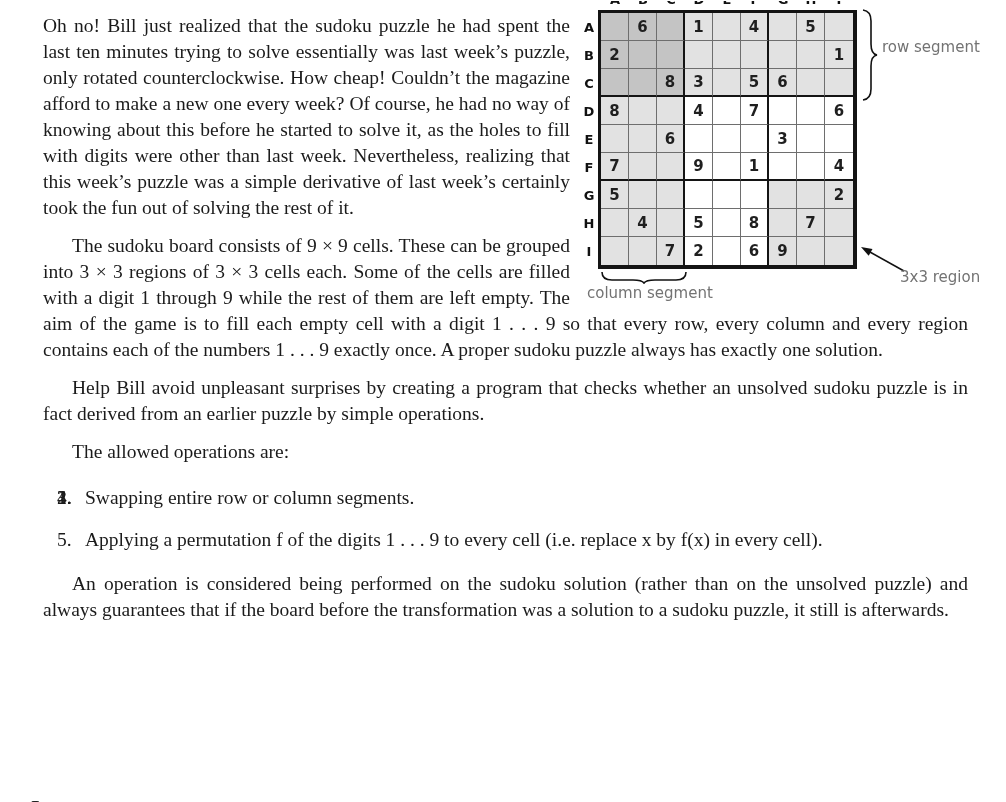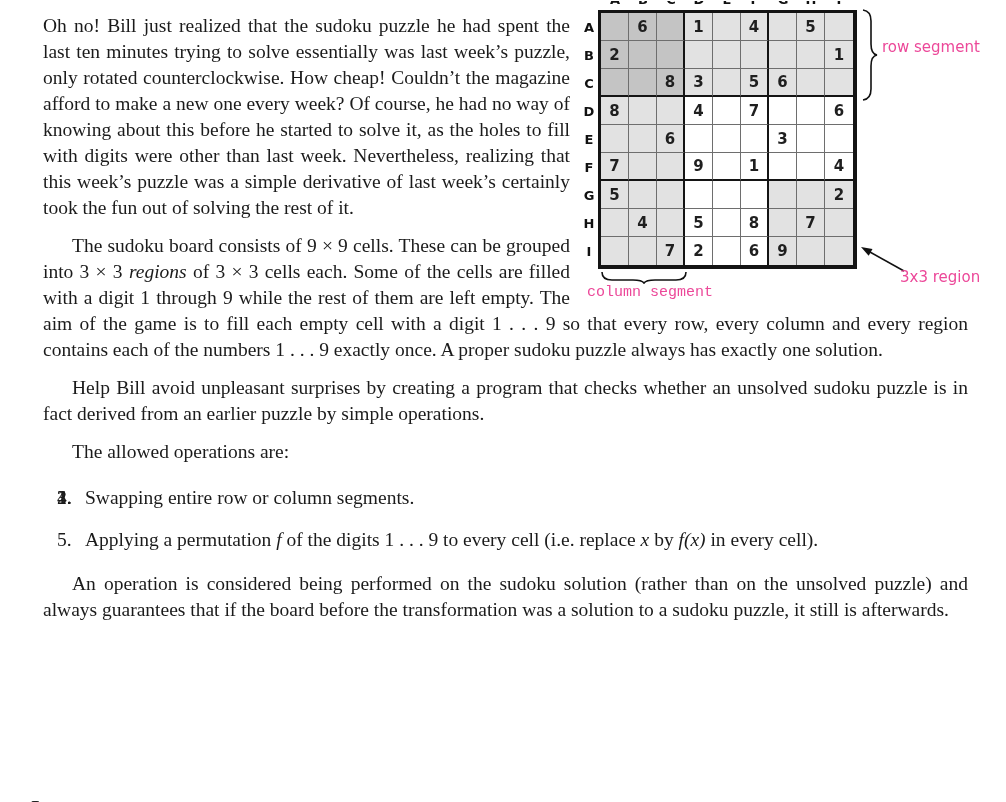--- a/index.html
+++ b/index.html
@@ -11,21 +11,21 @@
     overflow:hidden;
     background:#ffffff;
     color:#1b1b1b;
     font-family:"Liberation Serif","DejaVu Serif",serif;
     font-size:19.5px;
     line-height:26px;
     text-align:justify;
   }
   .para{margin:12px;}
   .para.ind{text-indent:29px;}
-  .it{font-style:italic;}
+  .it{}
 
   
   .fig{
     position:relative;
     float:right;
     width:400px;height:302px;
     margin:0 0 4px 10px;
     font-family:"DejaVu Sans","Liberation Sans",sans-serif;
     text-align:left;text-indent:0;
   }
@@ -61,24 +61,24 @@
   .cell.rb{border-right:2px solid var(--region-line,#111);}
   .cell.bb{border-bottom:2px solid var(--region-line,#111);}
   .cell.lastc{border-right:none;}
   .cell.lastr{border-bottom:none;}
   .c-dark{background:var(--dark-cell,#c4c4c4);}
   .c-light{background:var(--light-cell,#e2e2e2);}
   .c-white{background:var(--white-cell,#ffffff);}
   .fig-label{
     position:absolute;
     font:15px "DejaVu Sans","Liberation Sans",sans-serif;
-    color:#ec4899;white-space:nowrap;
+    color:#737373;white-space:nowrap;
   }
   .lbl-rowseg{left:302px;top:37px;}
-  .lbl-colseg{left:7px;top:283px;font-family:Liberation Mono, monospace;}
+  .lbl-colseg{left:7px;top:283px;}
   .lbl-region{left:320px;top:267px;}
   .brace-right{position:absolute;left:279px;top:8px;}
   .brace-bottom{position:absolute;left:21px;top:270px;}
   .region-arrow{position:absolute;left:276px;top:240px;}
 
   
   .ops{margin:0;}
   .op{position:relative;padding-left:54px;margin-top:16px;text-align:left;}
   .op:first-child{margin-top:20px;}
   .op-num{position:absolute;left:26px;top:0;}

